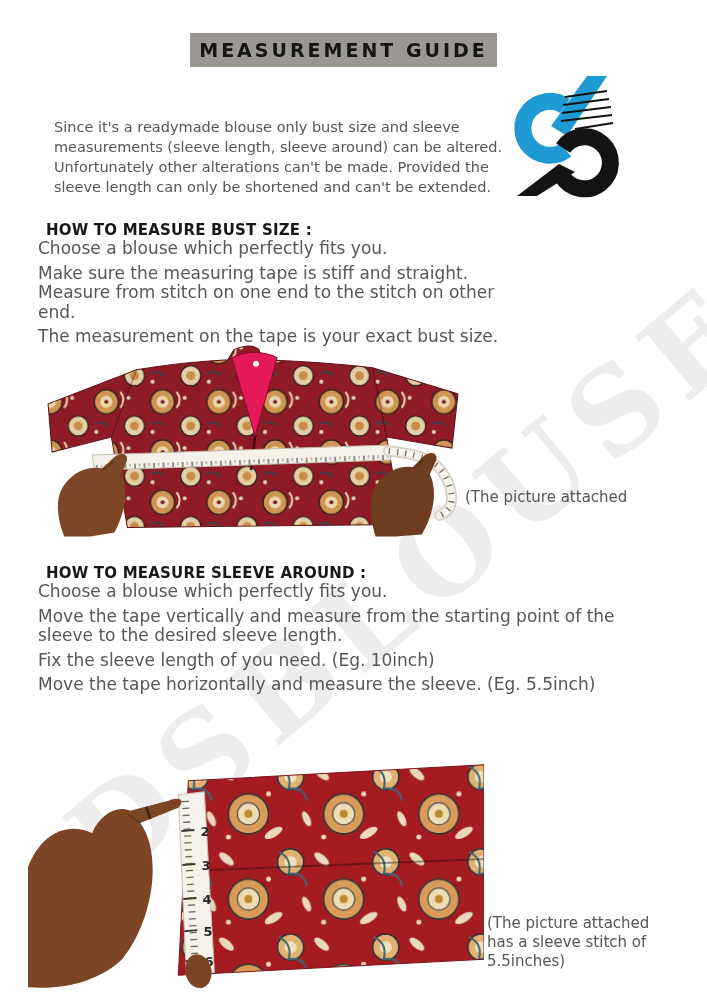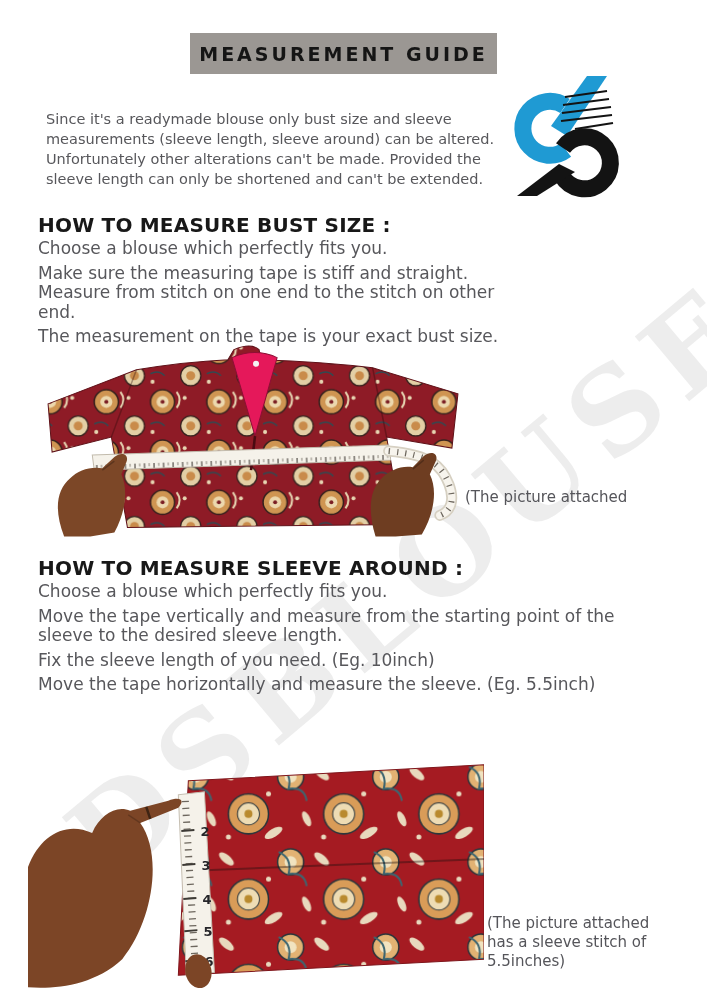--- a/index.html
+++ b/index.html
@@ -8,34 +8,34 @@
     font-family:"DejaVu Sans","Liberation Sans",sans-serif; overflow:hidden;
   }
   .watermark {
     position:absolute; left:42px; top:802px;
     transform:rotate(-40deg); transform-origin:0 0;
     font-family:"DejaVu Serif","Liberation Serif",serif;
     font-size:116px; letter-spacing:14px; font-weight:bold;
     color:rgba(110,110,110,0.12); white-space:nowrap; z-index:1;
   }
   .titlebar {
-    position:absolute; left:190px; top:33px; width:307px; height:41px;
+    position:absolute; left:190px; top:33px; width:307px; height:34px;
     background:#9b9793; display:flex; align-items:center; justify-content:center;
     z-index:2;
   }
   .titlebar span {
     font-weight:bold; font-size:19px; letter-spacing:3px; color:#151515;
   }
   .logo { position:absolute; left:503px; top:72px; width:124px; height:128px; z-index:2; }
   .intro {
-    position:absolute; left:38px; top:101px; width:468px; margin:8px;
+    position:absolute; left:38px; top:101px; width:468px; margin:16px;
     font-size:14.5px; line-height:20px; color:#57575b; z-index:2;
   }
   .sec-heading {
-    position:absolute; margin:0; font-size:20px; font-weight:bold;
+    position:absolute; margin:8px; font-size:15px; font-weight:bold;
     color:#181818; letter-spacing:0.2px; z-index:2;
   }
   #h-bust   { left:38px; top:213px; }
   #h-sleeve { left:38px; top:556px; }
   .steps { position:absolute; z-index:2; color:#57575b; font-size:17px; line-height:19.5px; }
   #steps-bust   { left:38px; top:239px; width:480px; }
   #steps-sleeve { left:38px; top:582px; width:594px; }
   .steps p { margin:0 0 5px 0; }
   .fig { position:absolute; z-index:2; }
   #fig-bust   { left:34px; top:337px; width:434px; height:200px; }

